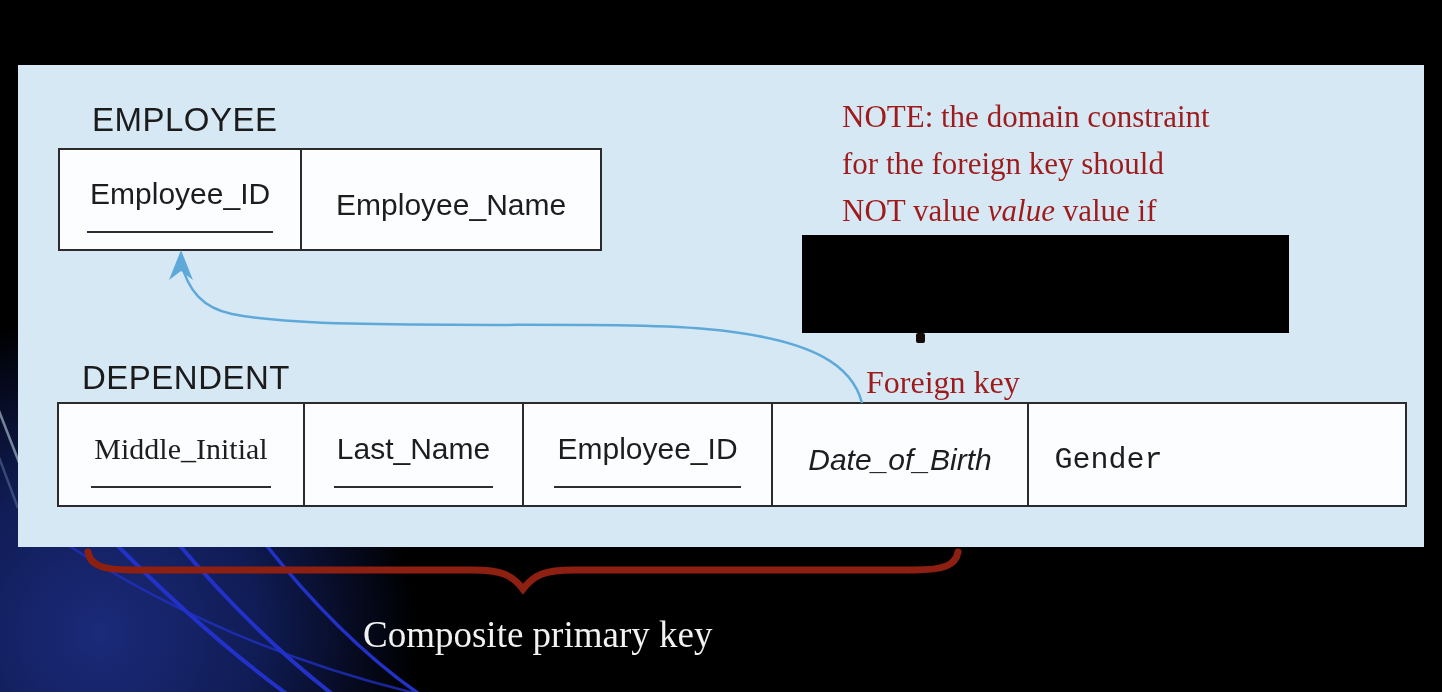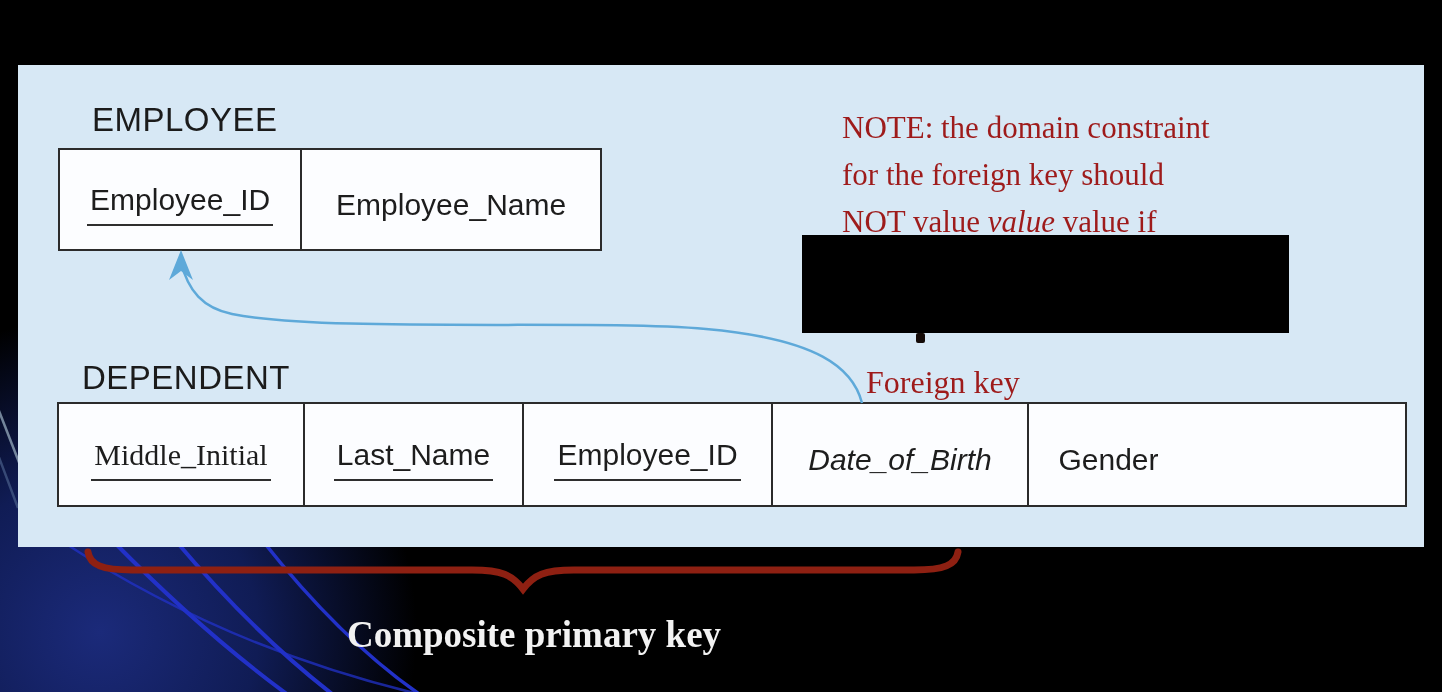--- a/index.html
+++ b/index.html
@@ -25,34 +25,34 @@
   .dbtable{
     position:absolute;z-index:3;display:flex;
     border:2px solid #2b2b2b;background:#fcfdff;box-sizing:border-box;
   }
   .cell{
     display:flex;align-items:center;justify-content:center;
     box-sizing:border-box;border-right:2px solid #2b2b2b;
     font-size:30px;color:#1d1d1d;padding-top:10px;
   }
   .cell:last-child{border-right:none;}
-  .cell .txt.key{border-bottom:2px solid #2e2e2e;padding:0 3px 7px;}
+  .cell .txt.key{border-bottom:2px solid #2e2e2e;padding:0 3px 20px;}
   .serif-red{
     position:absolute;z-index:3;color:#9e1b1b;
     font-family:"Liberation Serif",serif;
   }
-  #note-block{left:842px;top:104px;font-size:31px;line-height:47px;width:520px;}
+  #note-block{left:842px;top:93px;font-size:31px;line-height:47px;width:520px;}
   #note-block .ital{font-style:italic;}
   #foreign-key-label{left:866px;top:364px;font-size:32px;}
   #redacted-box{position:absolute;left:802px;top:235px;width:487px;height:98px;background:#000;z-index:4;}
   #redacted-tick{position:absolute;left:916px;top:333px;width:9px;height:10px;background:#140b08;z-index:4;border-radius:2px;}
   #fk-arrow,#brace-svg{position:absolute;left:0;top:0;z-index:5;pointer-events:none;}
   #composite-label{
-    position:absolute;left:347px;top:613px;z-index:3;color:#f2f2f2;
-    font-family:"Liberation Serif",serif;font-size:37px;font-weight:bold;
+    position:absolute;left:363px;top:613px;z-index:3;color:#f2f2f2;
+    font-family:"Liberation Serif",serif;font-size:37px;
   }
 </style>
 </head>
 <body>
 
 <div id="slide">
 
   <div id="corner-glow"></div>
   <svg id="bg-curves" width="1442" height="692" viewBox="0 0 1442 692">
     <path d="M 112 540 Q 205 635 295 700" stroke="#2231c8" stroke-width="4" fill="none"></path>
@@ -100,21 +100,21 @@
     </div>
     <div class="cell" style="width:219px;">
       <span class="txt key">Last_Name</span>
     </div>
     <div class="cell" style="width:249px;">
       <span class="txt key">Employee_ID</span>
     </div>
     <div class="cell" style="width:256px;font-style:italic;">
       <span class="txt">Date_of_Birth</span>
     </div>
-    <div class="cell" style="width:159px;">
+    <div class="cell" style="width:159px;font-family:Liberation Mono, monospace;">
       <span class="txt">Gender</span>
     </div>
   </div>
 
   <svg id="brace-svg" width="1442" height="692" viewBox="0 0 1442 692">
     <path d="M 88 552 C 90 565 102 570 132 570 L 472 570 C 502 570 512 575 523 589 C 534 575 544 570 574 570 L 914 570 C 944 570 956 565 958 552" stroke="#8e2012" stroke-width="7" fill="none" stroke-linecap="round"></path>
   </svg>
 
   <div id="composite-label">Composite primary key</div>
 

